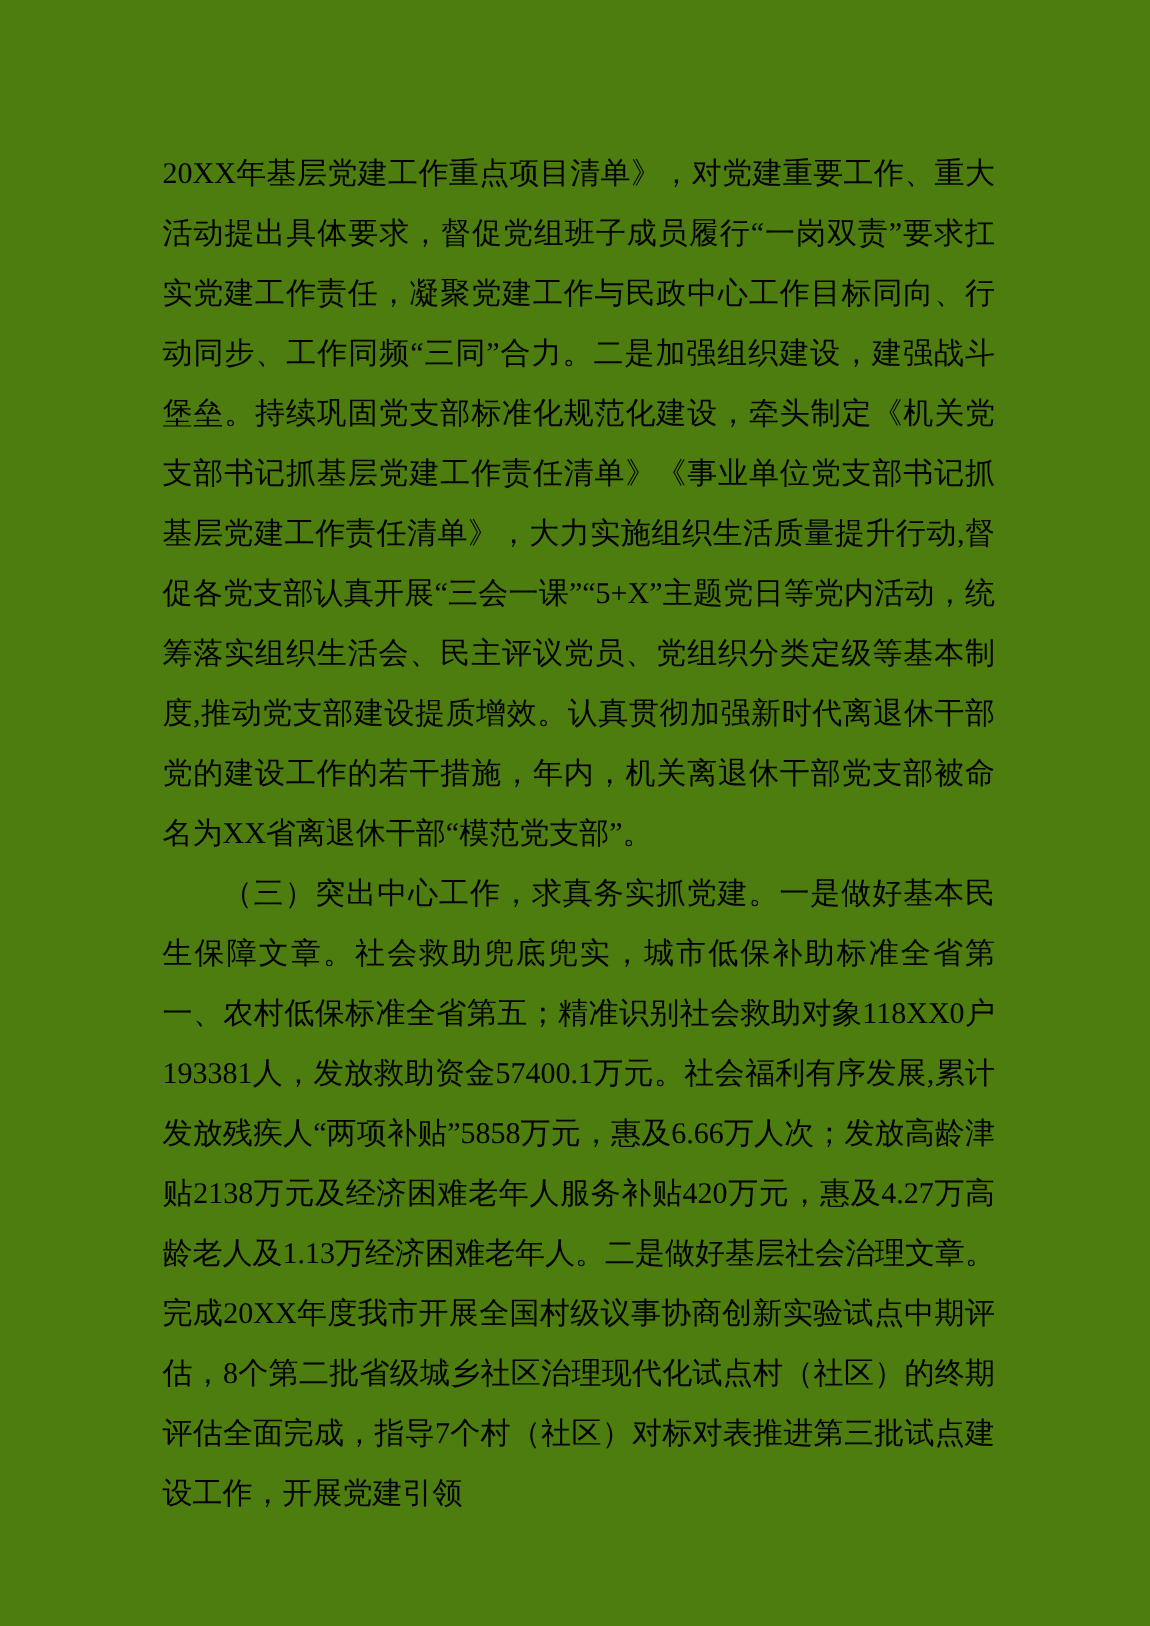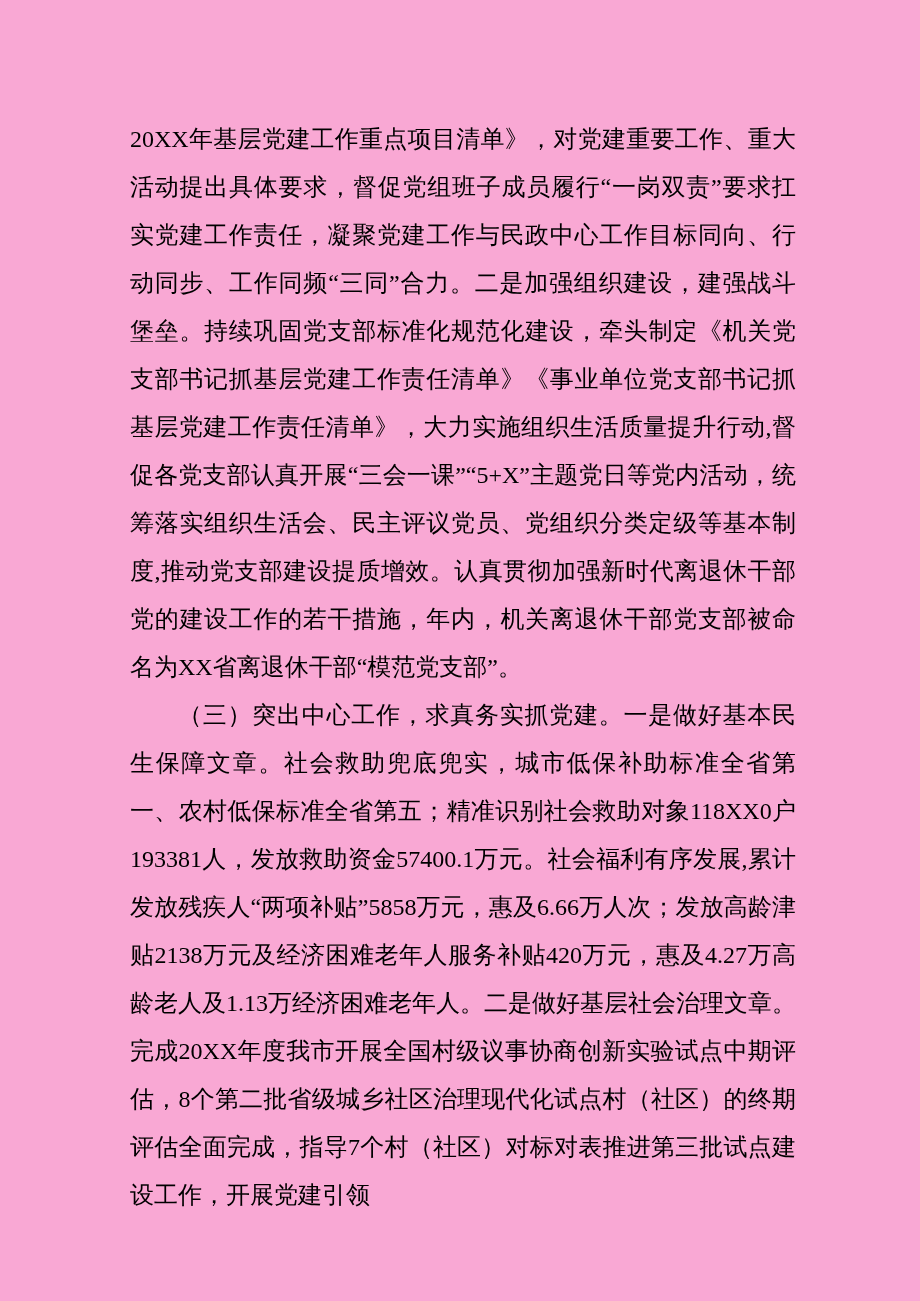--- a/index.html
+++ b/index.html
@@ -4,21 +4,21 @@
 <style>
   html, body {
     margin: 0;
     padding: 0;
     background: #ffffff;
   }
   .page {
     position: relative;
     width: 920px;
     height: 1301px;
-    background: #f9a8d4;
+    background: #4d7c0f;
     overflow: hidden;
   }
   .text-block {
     position: absolute;
     left: 130px;
     top: 115px;
     width: 666px;
     font-family: "Liberation Serif", "DejaVu Serif", serif;
     font-size: 24px;
     line-height: 48px;

